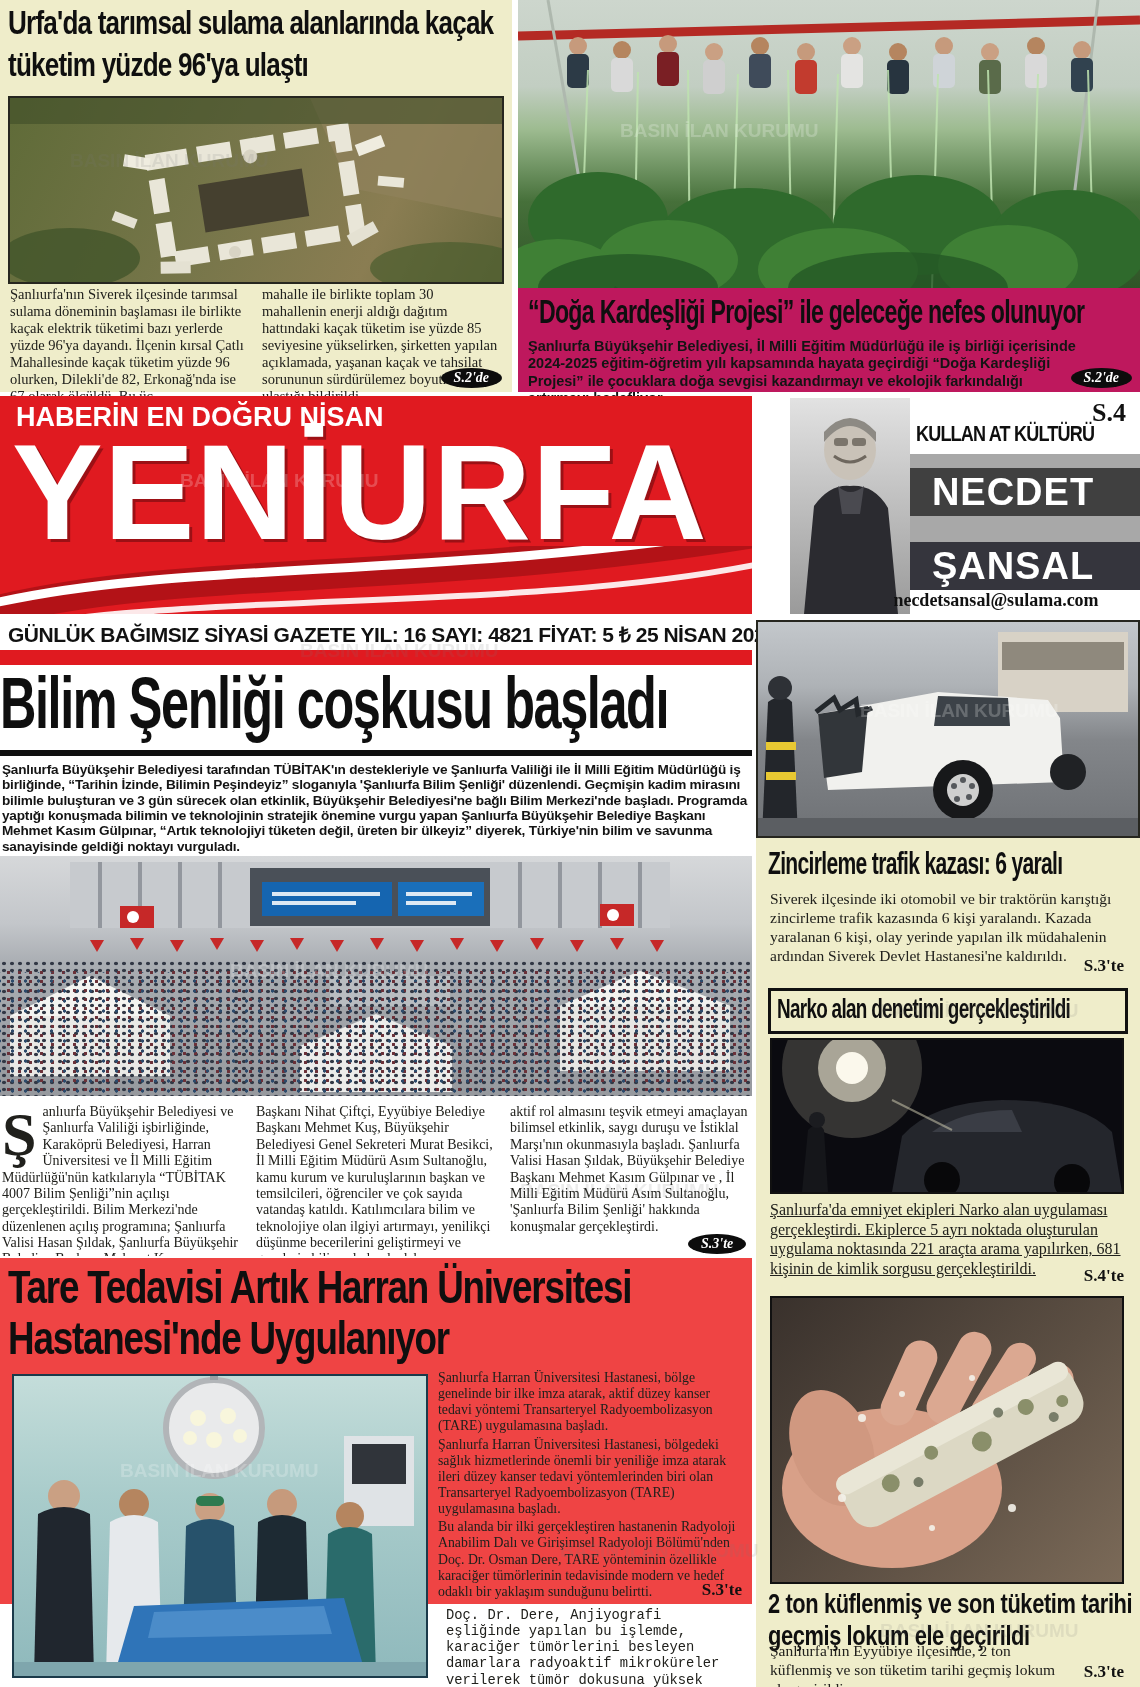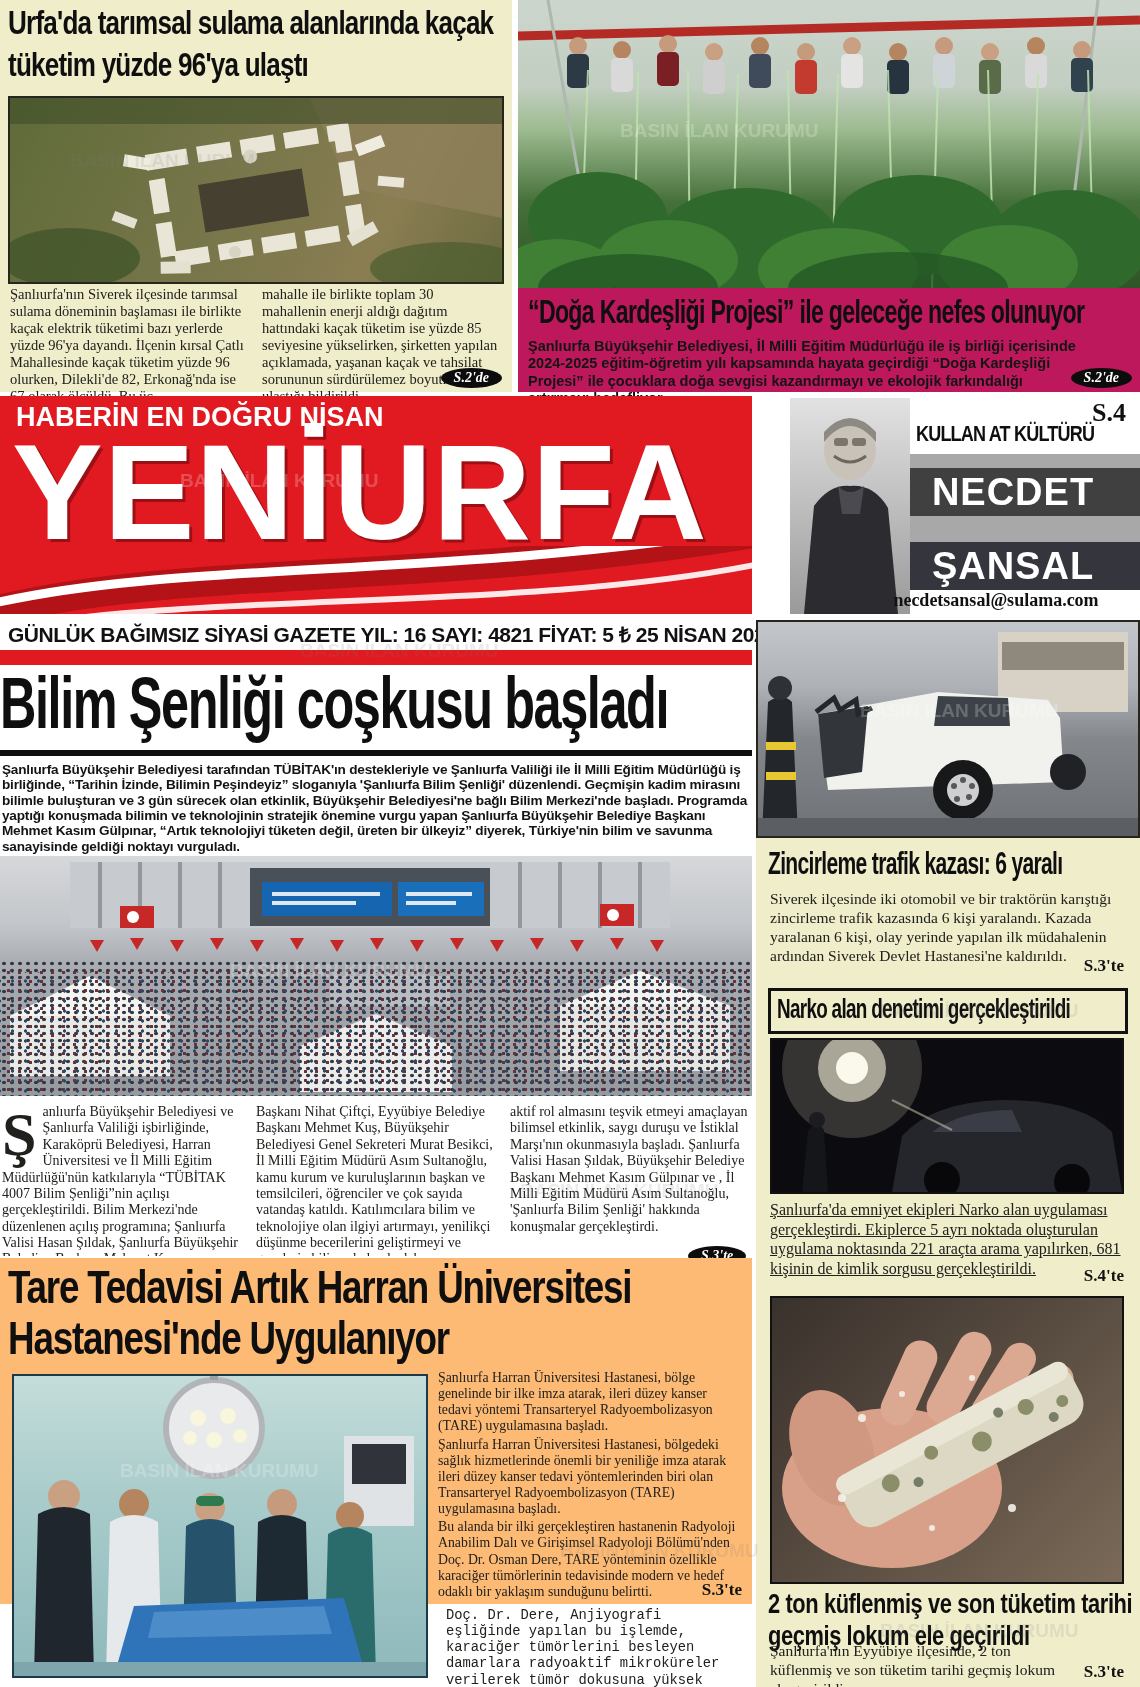--- a/index.html
+++ b/index.html
@@ -5,21 +5,21 @@
   html,body{margin:0;padding:0;background:#ffffff;}
   .page{position:relative;width:1140px;height:1687px;background:#ffffff;overflow:hidden;
         font-family:"Liberation Serif",serif;color:#1c1c1c;}
   .abs{position:absolute;}
   .hl{font-family:"Liberation Sans",sans-serif;font-weight:700;color:#0f0f0f;letter-spacing:-1px;line-height:1.05;}
   .condX{display:inline-block;transform-origin:0 0;white-space:nowrap;}
   .condW{display:inline-block;transform-origin:0 0;}
   .body-serif{font-family:"Liberation Serif",serif;color:#20201c;}
   .body-sansb{font-family:"Liberation Sans",sans-serif;font-weight:700;color:#141414;}
   .badge{display:inline-block;background:#0c0c0c;color:#fff;border-radius:50%;
-         padding:2px 13px;font:italic 700 14px "Liberation Serif",serif;margin-top:12px;}
+         padding:2px 13px;font:italic 700 14px "Liberation Serif",serif;}
   .ref{font:700 17px "Liberation Serif",serif;color:#101010;}
   .photo{position:absolute;border:2px solid #26261f;overflow:hidden;}
   .dots{background-image:radial-gradient(circle,#323845 1.6px,rgba(0,0,0,0) 2.1px);background-size:8px 7px;}
   .dots2{background-image:radial-gradient(circle,#6b3038 1.4px,rgba(0,0,0,0) 1.9px);background-size:11px 9px;background-position:3px 2px;}
   .dots3{background-image:radial-gradient(circle,#2c4a6b 1.4px,rgba(0,0,0,0) 1.9px);background-size:13px 10px;background-position:6px 4px;}
   .wm{position:absolute;font:700 19px "Liberation Sans",sans-serif;color:#7a7a7a;opacity:.14;
       pointer-events:none;white-space:nowrap;}
   .wm-light{color:#ffffff;opacity:.22;}
   .bar-dark{position:absolute;background:#35353d;color:#fff;}
   svg{display:block;}
@@ -357,21 +357,21 @@
         </g>
       </svg>
     </div>
     <div class="abs hl" style="left:12px;top:750px;">
       <span class="condW" style="width:470px;font-size:28px;line-height:1.15;transform:scaleX(0.78);letter-spacing:-0.5px;">2 ton küflenmiş ve son tüketim tarihi geçmiş lokum ele geçirildi</span>
     </div>
     <div class="abs body-serif" style="left:14px;top:804px;width:300px;font-size:15.5px;line-height:1.22;">Şanlıurfa'nın Eyyübiye ilçesinde, 2 ton küflenmiş ve son tüketim tarihi geçmiş lokum ele geçirildi.</div>
     <span class="ref abs" style="right:16px;top:824px;">S.3'te</span>
   </div>
 
-  <div class="abs" style="left:0;top:1258px;width:752px;height:346px;background:#fdba74;">
+  <div class="abs" style="left:0;top:1258px;width:752px;height:346px;background:#ef4444;">
     <div class="abs hl" style="left:8px;top:4px;width:744px;">
       <span class="condW" style="width:935px;font-size:46px;line-height:1.1;transform:scaleX(0.80);letter-spacing:-1.5px;">Tare Tedavisi Artık Harran Üniversitesi Hastanesi'nde Uygulanıyor</span>
     </div>
 
     <div class="photo" style="left:12px;top:116px;width:412px;height:300px;background:linear-gradient(#c4ddda 0%,#a9cccb 40%,#8fb9bc 100%);border-color:#1b3a4a;">
       <svg width="412" height="300" viewBox="0 0 412 300">
         <circle cx="200" cy="52" r="48" fill="#e9eaeb" stroke="#b2b5b8" stroke-width="6"></circle>
         <g fill="#f8f6dc">
             <circle cx="184" cy="42" r="8"></circle>
             <circle cx="214" cy="40" r="8"></circle>
@@ -395,21 +395,21 @@
           <circle cx="336" cy="140" r="14" fill="#b5855f"></circle>
             <path d="M314,158 Q336,144 358,158 L362,300 L310,300 Z" fill="#2a6b6b"></path>
         </g>
         <path d="M120,230 L330,222 L352,300 L100,300 Z" fill="#2f74b8"></path>
         <path d="M140,236 L310,230 L318,258 L134,262 Z" fill="#4b8cc9"></path>
         <rect x="0" y="286" width="412" height="14" fill="#7fa6ad"></rect>
       </svg>
     </div>
 
     <div class="abs body-serif" style="left:438px;top:112px;width:306px;height:310px;font-size:13.8px;line-height:1.17;">
-      <p style="margin:0 0 2px 0;">Şanlıurfa Harran Üniversitesi Hastanesi, bölge genelinde bir ilke imza atarak, ileri düzey kanser tedavi yöntemi Transarteryel Radyoembolizasyon (TARE) uygulamasına başladı.</p>
+      <p style="margin:0 0 2px 0;">Şanlıurfa Harran Üniversitesi Hastanesi, bölge genelinde bir ilke imza atarak, aktif düzey kanser tedavi yöntemi Transarteryel Radyoembolizasyon (TARE) uygulamasına başladı.</p>
       <p style="margin:0 0 2px 0;">Şanlıurfa Harran Üniversitesi Hastanesi, bölgedeki sağlık hizmetlerinde önemli bir yeniliğe imza atarak ileri düzey kanser tedavi yöntemlerinden biri olan Transarteryel Radyoembolizasyon (TARE) uygulamasına başladı.</p>
       <p style="margin:0 0 2px 0;">Bu alanda bir ilki gerçekleştiren hastanenin Radyoloji Anabilim Dalı ve Girişimsel Radyoloji Bölümü'nden Doç. Dr. Osman Dere, TARE yönteminin özellikle karaciğer tümörlerinin tedavisinde modern ve hedef odaklı bir yaklaşım sunduğunu belirtti.</p>
       <p style="margin:8px;font-family:Liberation Mono, monospace;">Doç. Dr. Dere, Anjiyografi eşliğinde yapılan bu işlemde, karaciğer tümörlerini besleyen damarlara radyoaktif mikroküreler verilerek tümör dokusuna yüksek dozda radyasyon ulaştırıldığına dikkat çekti.</p>
     </div>
     <span class="ref abs" style="right:10px;bottom:4px;">S.3'te</span>
   </div>
 
   <span class="wm" style="left:70px;top:150px;">BASIN İLAN KURUMU</span>
   <span class="wm wm-light" style="left:620px;top:120px;">BASIN İLAN KURUMU</span>
   <span class="wm wm-light" style="left:180px;top:470px;">BASIN İLAN KURUMU</span>

